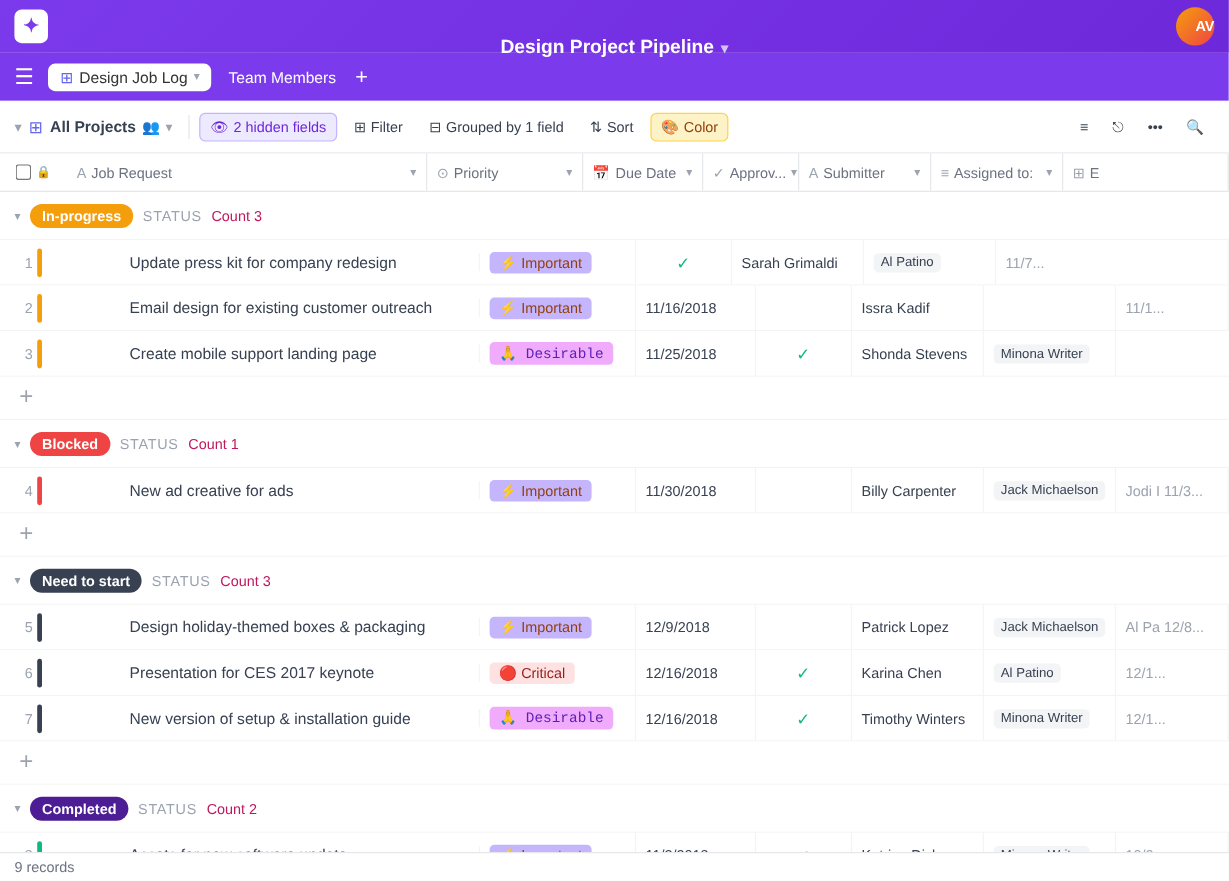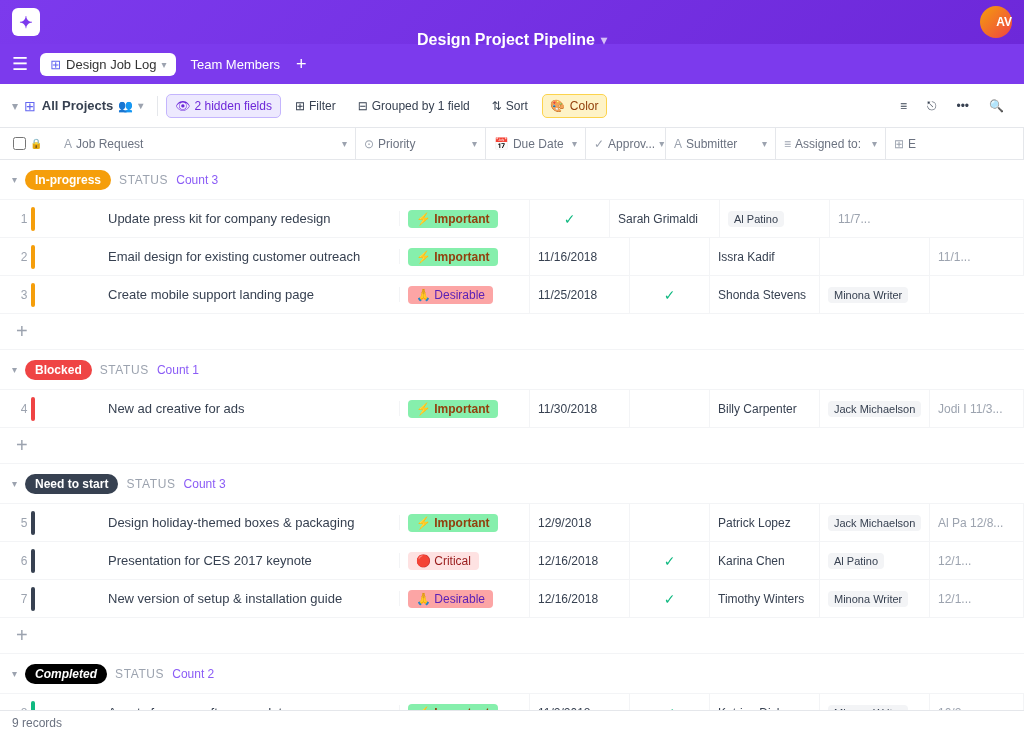--- a/index.html
+++ b/index.html
@@ -147,23 +147,23 @@
     .status-badge {
       border-radius: 12px;
       padding: 3px 10px;
       font-size: 12px;
       font-weight: 600;
       color: white;
     }
     .status-inprogress { background: #f59e0b; }
     .status-blocked { background: #ef4444; }
     .status-needstart { background: #374151; }
-    .status-completed { background: #000000; font-style: italic; }
+    .status-completed { background: #4c1d95; }
     .group-label { font-size: 12px; color: #9ca3af; font-weight: 500; text-transform: uppercase; letter-spacing: 0.05em; }
-    .group-count { font-size: 12px; color: #8b5cf6; }
+    .group-count { font-size: 12px; color: #be185d; }
 
     
     .table-row {
       display: flex;
       align-items: center;
       border-bottom: 1px solid #f3f4f6;
       height: 38px;
       background: white;
     }
     .row-num-col {
@@ -198,23 +198,23 @@
     .row-submitter { flex: 0 0 110px; min-width: 110px; font-size: 12px; }
     .row-assigned { flex: 0 0 110px; min-width: 110px; font-size: 12px; }
     .row-extra { flex: 1; font-size: 12px; color: #9ca3af; }
 
     .priority-badge {
       border-radius: 4px;
       padding: 2px 8px;
       font-size: 12px;
       font-weight: 500;
     }
-    .priority-important { background: #86efac; color: #92400e; font-weight: bold; }
+    .priority-important { background: #c4b5fd; color: #92400e; }
     .priority-critical { background: #fee2e2; color: #991b1b; }
-    .priority-desirable { background: #fca5a5; color: #5b21b6; }
+    .priority-desirable { background: #f0abfc; color: #5b21b6; font-family: Liberation Mono, monospace; }
 
     .check-icon { color: #10b981; font-size: 14px; }
 
     .assigned-chip {
       background: #f3f4f6;
       border-radius: 4px;
       padding: 2px 6px;
       font-size: 11px;
       color: #374151;
       white-space: nowrap;

